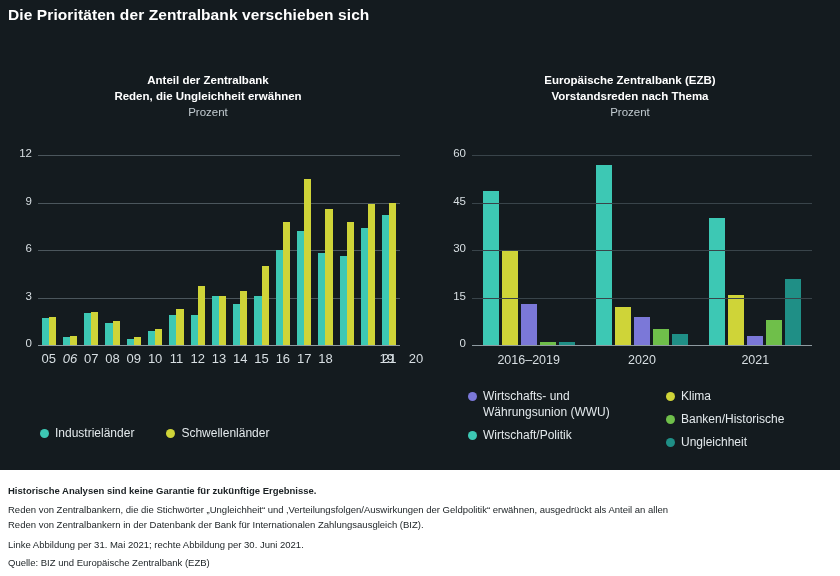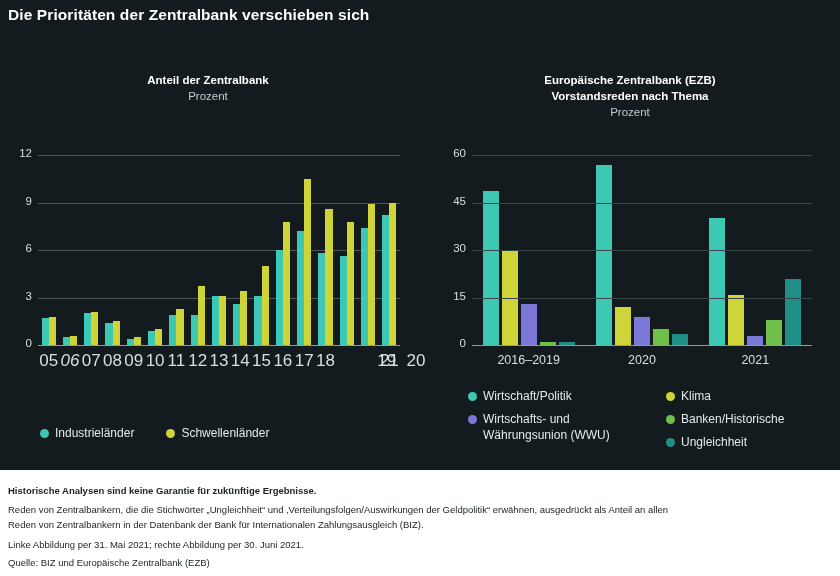--- a/index.html
+++ b/index.html
@@ -76,21 +76,21 @@
   }
   .ytick {
     position: absolute;
     font-size: 11.5px;
     color: #d8dfe3;
     text-align: right;
     width: 26px;
   }
   .xtick {
     position: absolute;
-    font-size: 17px;
+    font-size: 13px;
     color: #d8dfe3;
     text-align: center;
   }
   .bar {
     position: absolute;
     bottom: 0;
   }
 
   .plot {
     position: absolute;
@@ -136,20 +136,21 @@
 <body>
 
 <div id="page">
   <div class="dark-area"></div>
   <div class="footer-area"></div>
 
   <div class="main-title">Die Prioritäten der Zentralbank verschieben sich</div>
 
   <div class="panel-head" style="left:18px; top:72px; width:380px;">
     <span class="l1">Anteil der Zentralbank</span>
+    <span class="l2">Reden, die Ungleichheit erwähnen</span>
     <span class="l3">Prozent</span>
   </div>
 
   <div class="panel-head" style="left:440px; top:72px; width:380px;">
     <span class="l1">Europäische Zentralbank (EZB)</span>
     <span class="l2">Vorstandsreden nach Thema</span>
     <span class="l3">Prozent</span>
   </div>
 
   <div id="left-chart" class="plot" style="left:38px; top:155px; width:362px; height:190px;">
@@ -271,27 +272,27 @@
         <span class="dot" style="background:#cfd438"></span>
         <span class="legend-label">Schwellenländer</span>
       </div>
     </div>
   </div>
 
   <div class="legend" style="left:468px; top:388px; width:360px;">
     <div style="display:flex; gap:18px;">
       <div style="width:180px; display:flex; flex-direction:column; gap:7px;">
         <div class="legend-item">
-          <span class="dot" style="background:#3dc8b4"></span>
-          <span class="legend-label">Wirtschaft/Politik</span>
-        </div>
-        <div class="legend-item">
           <span class="dot" style="background:#7b78d8"></span>
           <span class="legend-label">Wirtschafts- und
 Währungsunion (WWU)</span>
+        </div>
+        <div class="legend-item">
+          <span class="dot" style="background:#3dc8b4"></span>
+          <span class="legend-label">Wirtschaft/Politik</span>
         </div>
       </div>
       <div style="width:160px; display:flex; flex-direction:column; gap:7px;">
         <div class="legend-item">
           <span class="dot" style="background:#cfd438"></span>
           <span class="legend-label">Klima</span>
         </div>
         <div class="legend-item">
           <span class="dot" style="background:#6fbf4a"></span>
           <span class="legend-label">Banken/Historische</span>

